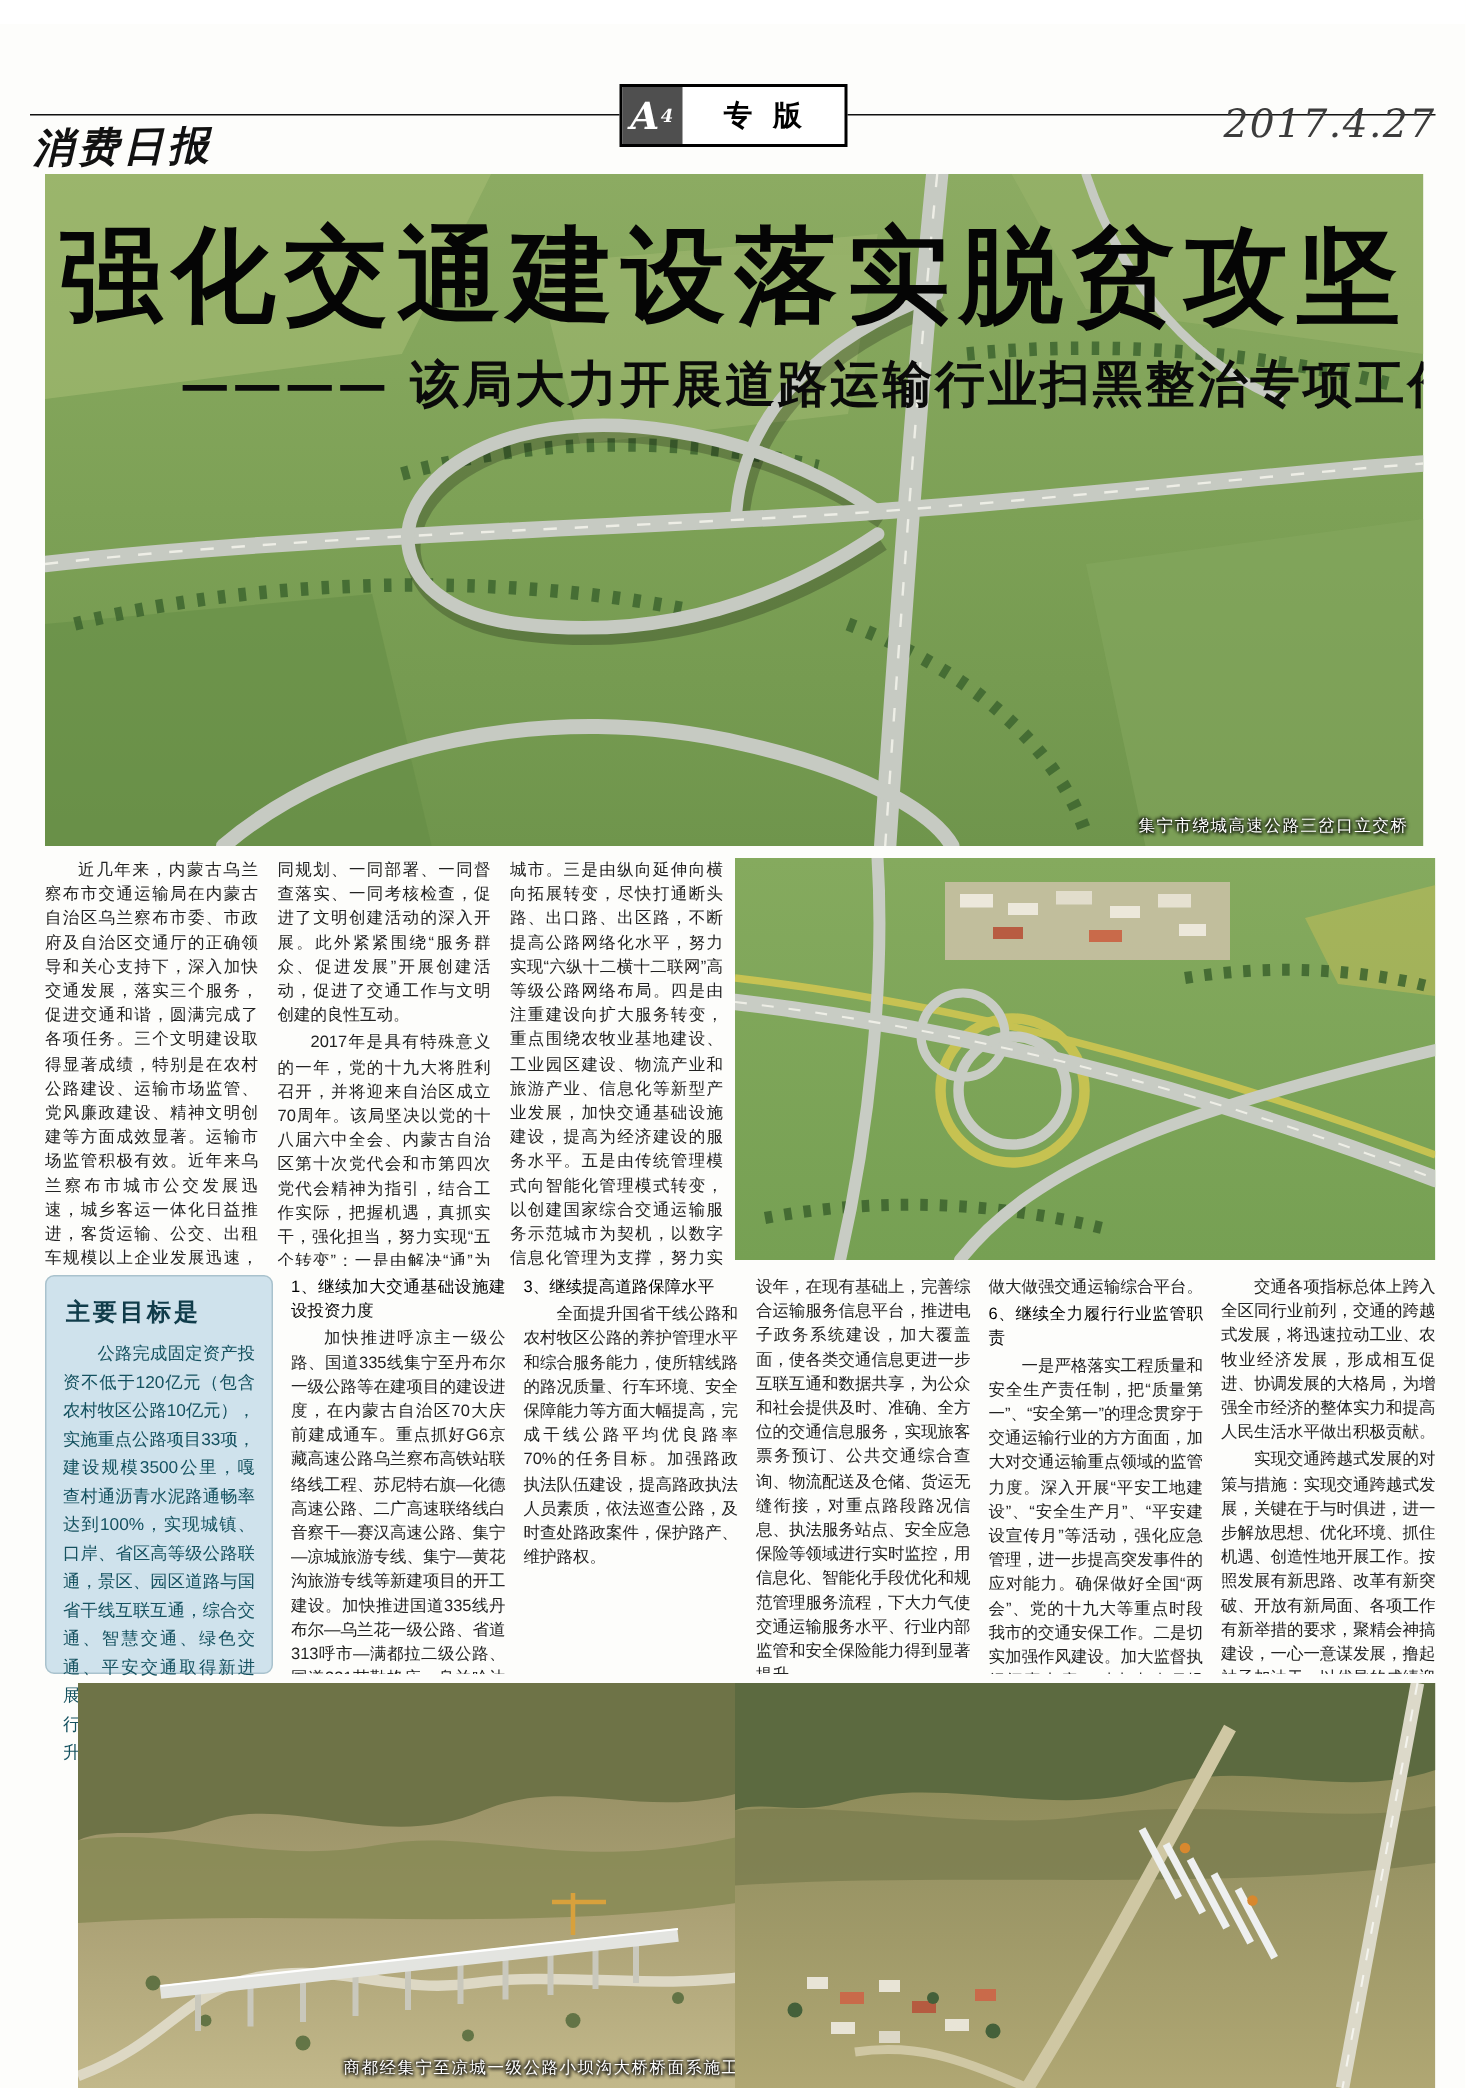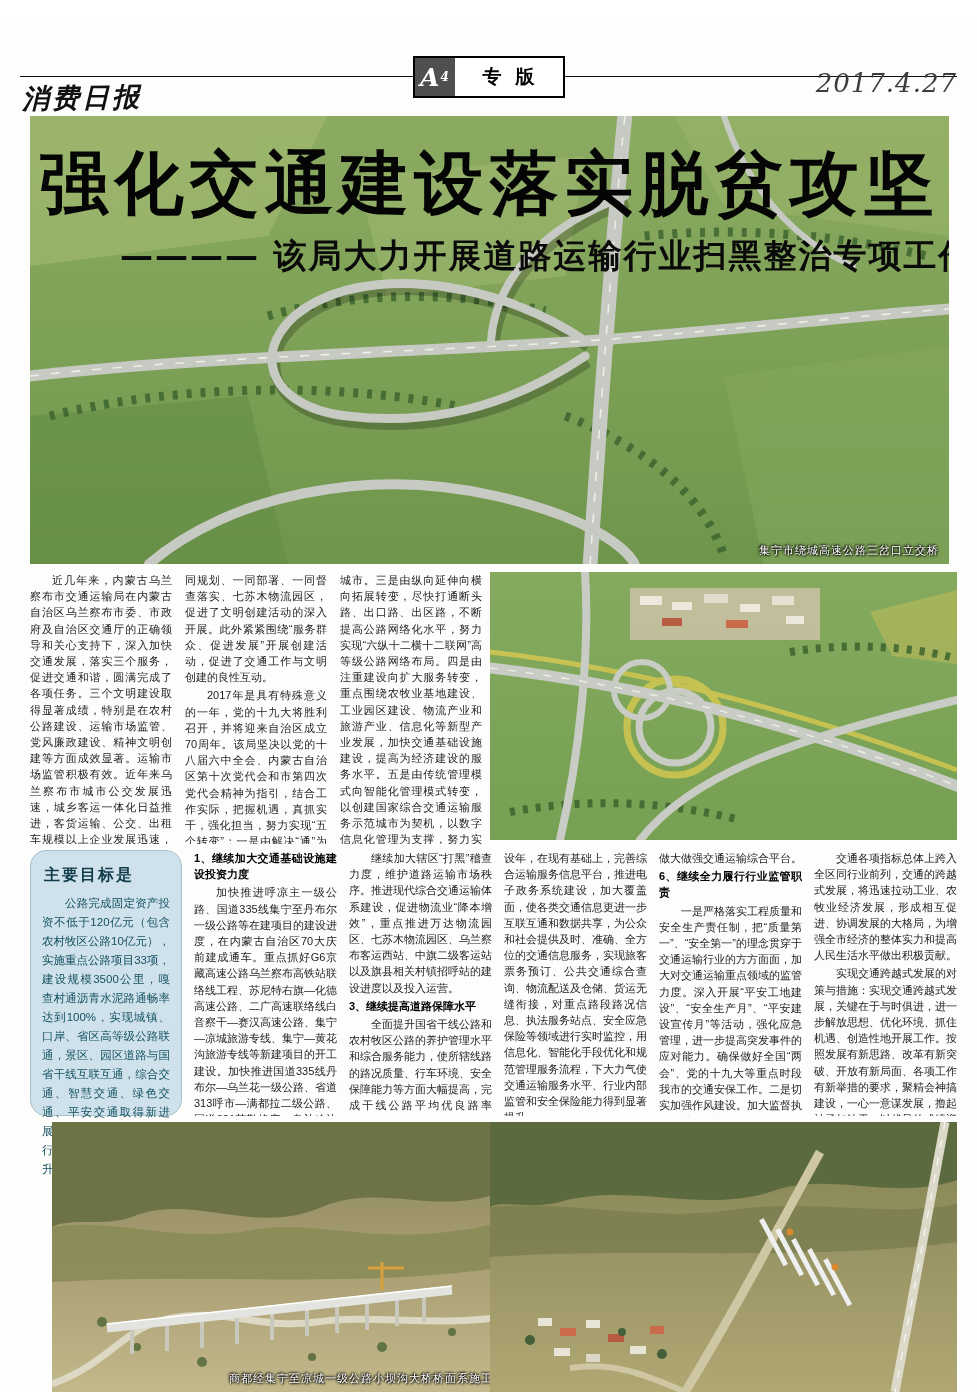--- a/index.html
+++ b/index.html
@@ -28,24 +28,24 @@
   .subhead{position:absolute;left:0;top:118px;width:100%;text-align:center;padding-left:90px;box-sizing:border-box;
            font-family:"DejaVu Serif",serif;font-weight:900;font-size:33px;color:#0a0a0a;letter-spacing:2px;
            white-space:nowrap;}
   .photo-caption{position:absolute;right:10px;bottom:6px;font-size:11px;color:#fff;letter-spacing:1px;
            text-shadow:0 0 3px #000,1px 1px 2px #000,-1px -1px 2px #000;}
   
   .cols-top{position:absolute;left:30px;top:556px;width:452px;height:272px;display:flex;gap:13px;}
   .col{flex:1;overflow:hidden;font-size:11px;line-height:16.2px;text-align:justify;color:#222;}
   .col p{margin:0 0 2px 0;text-indent:2em;}
   .col p.cont{text-indent:0;}
-  .col p.head{font-weight:bold;text-indent:0;color:#000;}
+  .col p.head{font-weight:normal;text-indent:0;color:#000;}
   .mid-photo{position:absolute;left:490px;top:556px;width:467px;height:268px;overflow:hidden;}
   .bottom-section{position:absolute;left:30px;top:834px;width:927px;height:266px;display:flex;gap:12px;}
-  .goals-box{width:152px;flex:none;background:#cfe2ec;border:1px solid #a9c2cd;border-radius:16px;
+  .goals-box{width:152px;flex:none;background:#cfe2ec;border:1px solid #a9c2cd;border-radius:6px;
              padding:12px 11px;box-sizing:border-box;color:#14505f;}
   .goals-title{font-size:16px;font-weight:bold;letter-spacing:2px;color:#103c4a;margin:2px 0 8px 2px;}
   .goals-body{font-size:11.5px;line-height:19px;text-align:justify;text-indent:2em;color:#14515f;}
   
   .photo{position:absolute;overflow:hidden;}
   .photo-bl{left:30px;top:1106px;width:451px;height:270px;padding-left:22px;}
   .photo-br{left:490px;top:1106px;width:467px;height:270px;}
 </style>
 </head>
 <body>
@@ -106,21 +106,21 @@
     <div class="headline">强化交通建设落实脱贫攻坚</div>
     <div class="subhead">———— 该局大力开展道路运输行业扫黑整治专项工作</div>
     <div class="photo-caption">集宁市绕城高速公路三岔口立交桥</div>
   </div>
 
   <div class="cols-top">
     <div class="col">
       <p>近几年来，内蒙古乌兰察布市交通运输局在内蒙古自治区乌兰察布市委、市政府及自治区交通厅的正确领导和关心支持下，深入加快交通发展，落实三个服务，促进交通和谐，圆满完成了各项任务。三个文明建设取得显著成绩，特别是在农村公路建设、运输市场监管、党风廉政建设、精神文明创建等方面成效显著。运输市场监管积极有效。近年来乌兰察布市城市公交发展迅速，城乡客运一体化日益推进，客货运输、公交、出租车规模以上企业发展迅速，运输能力不断增强。为加强运输市场监管，该局大力开展道路运输行业扫黑整治专项工作，积极组织运输市场专项整治行动，文明创建活动扎实有效，建立健全了文明创建工作组织领导体系、奖惩机制、考核奖励机制、服务标准体系和社会监督体系，坚持把创建工作同业务工作一</p>
     </div>
     <div class="col">
-      <p class="cont">同规划、一同部署、一同督查落实、七苏木物流园区，促进了文明创建活动的深入开展。此外紧紧围绕“服务群众、促进发展”开展创建活动，促进了交通工作与文明创建的良性互动。</p>
+      <p class="cont">同规划、一同部署、一同督查落实、一同考核检查，促进了文明创建活动的深入开展。此外紧紧围绕“服务群众、促进发展”开展创建活动，促进了交通工作与文明创建的良性互动。</p>
       <p>2017年是具有特殊意义的一年，党的十九大将胜利召开，并将迎来自治区成立70周年。该局坚决以党的十八届六中全会、内蒙古自治区第十次党代会和市第四次党代会精神为指引，结合工作实际，把握机遇，真抓实干，强化担当，努力实现“五个转变”：一是由解决“通”为重点向实现“畅”的目标转变，大力进行公路升级改造，提高道路通行能力。二是由单一交通模式向综合交通模式转变，加快推进公路、铁路、航空多向通达、无缝对接、快速转换、高效运行，努力把我市建成区位优越的交通枢纽城市和北上南下、东进西出的重要节点</p>
     </div>
     <div class="col">
       <p class="cont">城市。三是由纵向延伸向横向拓展转变，尽快打通断头路、出口路、出区路，不断提高公路网络化水平，努力实现“六纵十二横十二联网”高等级公路网络布局。四是由注重建设向扩大服务转变，重点围绕农牧业基地建设、工业园区建设、物流产业和旅游产业、信息化等新型产业发展，加快交通基础设施建设，提高为经济建设的服务水平。五是由传统管理模式向智能化管理模式转变，以创建国家综合交通运输服务示范城市为契机，以数字信息化管理为支撑，努力实现交通服务与管理数字化、信息化、智能化。全面推进“交通+生态旅游”、“交通+特色产业”、“交通+互联网”等，进一步加大交通工作力度，加快交通发展速度，为推动乌兰察布市经济社会跨越发展提供强有力的交通运输保障。</p>
     </div>
   </div>
 
   <div class="mid-photo">
     <svg viewBox="0 0 467 268" preserveAspectRatio="none">
       <defs>
@@ -167,21 +167,20 @@
     <div class="goals-box">
       <div class="goals-title">主要目标是</div>
       <div class="goals-body">公路完成固定资产投资不低于120亿元（包含农村牧区公路10亿元），实施重点公路项目33项，建设规模3500公里，嘎查村通沥青水泥路通畅率达到100%，实现城镇、口岸、省区高等级公路联通，景区、园区道路与国省干线互联互通，综合交通、智慧交通、绿色交通、平安交通取得新进展，人民群众对交通运输行业的满意度进一步提升。</div>
     </div>
     <div class="col">
       <p class="head">1、继续加大交通基础设施建设投资力度</p>
       <p>加快推进呼凉主一级公路、国道335线集宁至丹布尔一级公路等在建项目的建设进度，在内蒙古自治区70大庆前建成通车。重点抓好G6京藏高速公路乌兰察布高铁站联络线工程、苏尼特右旗—化德高速公路、二广高速联络线白音察干—赛汉高速公路、集宁—凉城旅游专线、集宁—黄花沟旅游专线等新建项目的开工建设。加快推进国道335线丹布尔—乌兰花一级公路、省道313呼市—满都拉二级公路、国道331艾勒格庙—乌兰哈达二级公路等项目的前期工作进度，争取早日开工建设，积极协助协调白音察干至永丰高速公路、集宁至南部2项BOT项目的复工和开工进度。继续推动“四好农村路”建设，到年底全市现有村全部通沥青水泥路。</p>
 
     </div>
     <div class="col">
-      <p>继续加大辖区“打黑”稽查力度，维护道路运输市场秩序。推进现代综合交通运输体系建设，促进物流业“降本增效”，重点推进万达物流园区、七苏木物流园区、乌兰察布客运西站、中旗二级客运站以及旗县相关村镇招呼站的建设进度以及投入运营。</p>
       <p class="head">3、继续提高道路保障水平</p>
       <p>全面提升国省干线公路和农村牧区公路的养护管理水平和综合服务能力，使所辖线路的路况质量、行车环境、安全保障能力等方面大幅提高，完成干线公路平均优良路率70%的任务目标。加强路政执法队伍建设，提高路政执法人员素质，依法巡查公路，及时查处路政案件，保护路产、维护路权。</p>
 
     </div>
     <div class="col">
       <p class="cont">设年，在现有基础上，完善综合运输服务信息平台，推进电子政务系统建设，加大覆盖面，使各类交通信息更进一步互联互通和数据共享，为公众和社会提供及时、准确、全方位的交通信息服务，实现旅客票务预订、公共交通综合查询、物流配送及仓储、货运无缝衔接，对重点路段路况信息、执法服务站点、安全应急保险等领域进行实时监控，用信息化、智能化手段优化和规范管理服务流程，下大力气使交通运输服务水平、行业内部监管和安全保险能力得到显著提升。</p>
 
     </div>
     <div class="col">
       <p class="cont">做大做强交通运输综合平台。</p>

